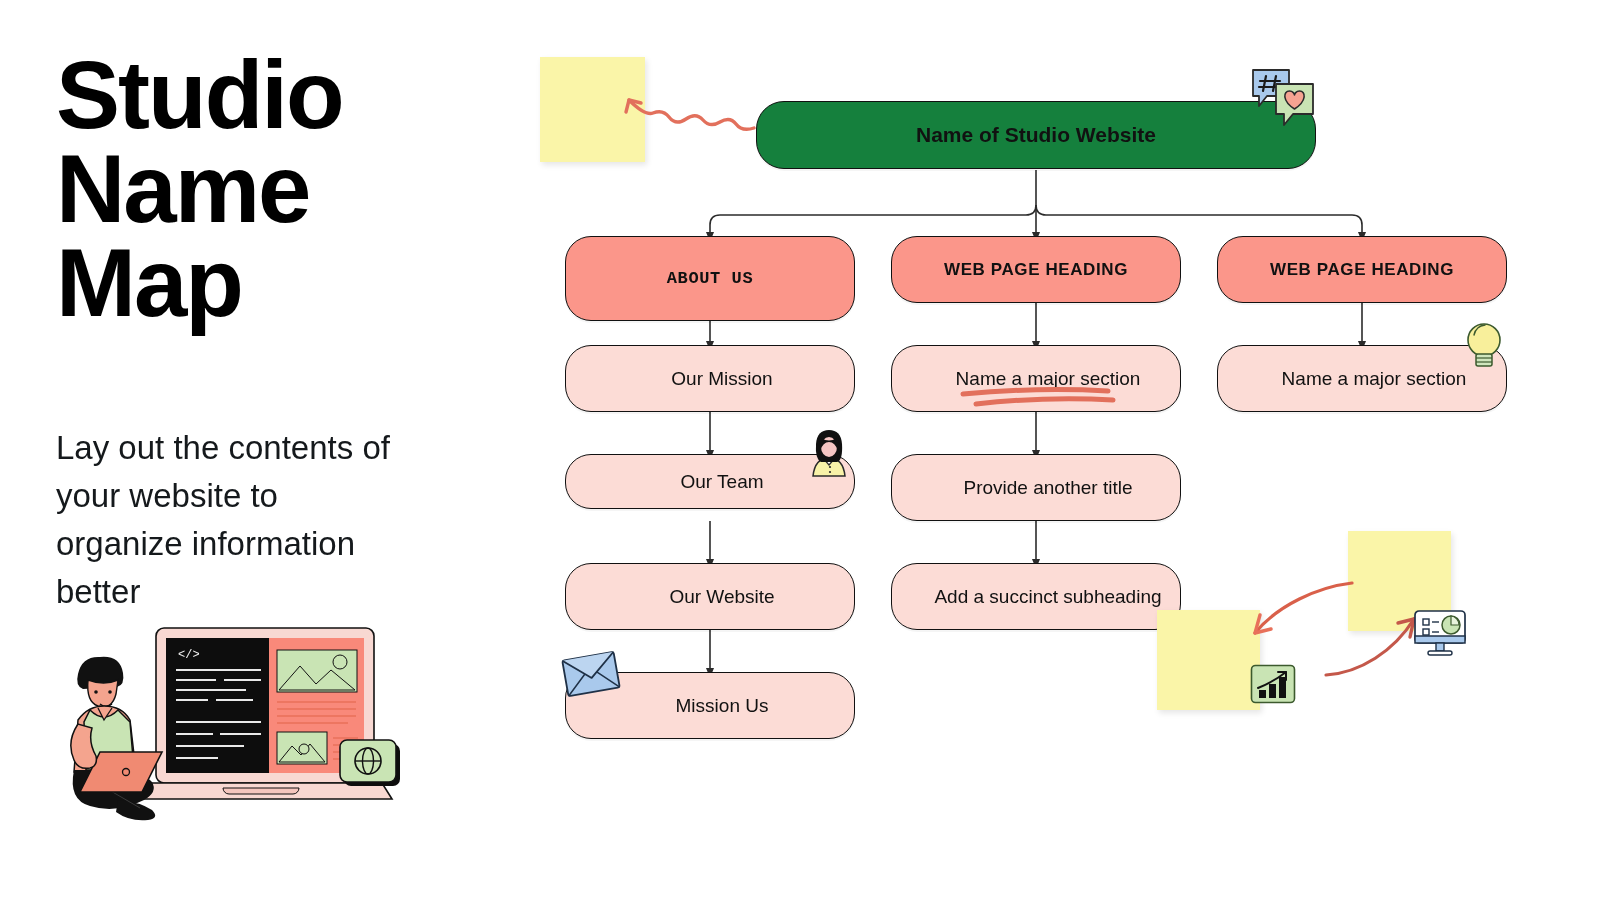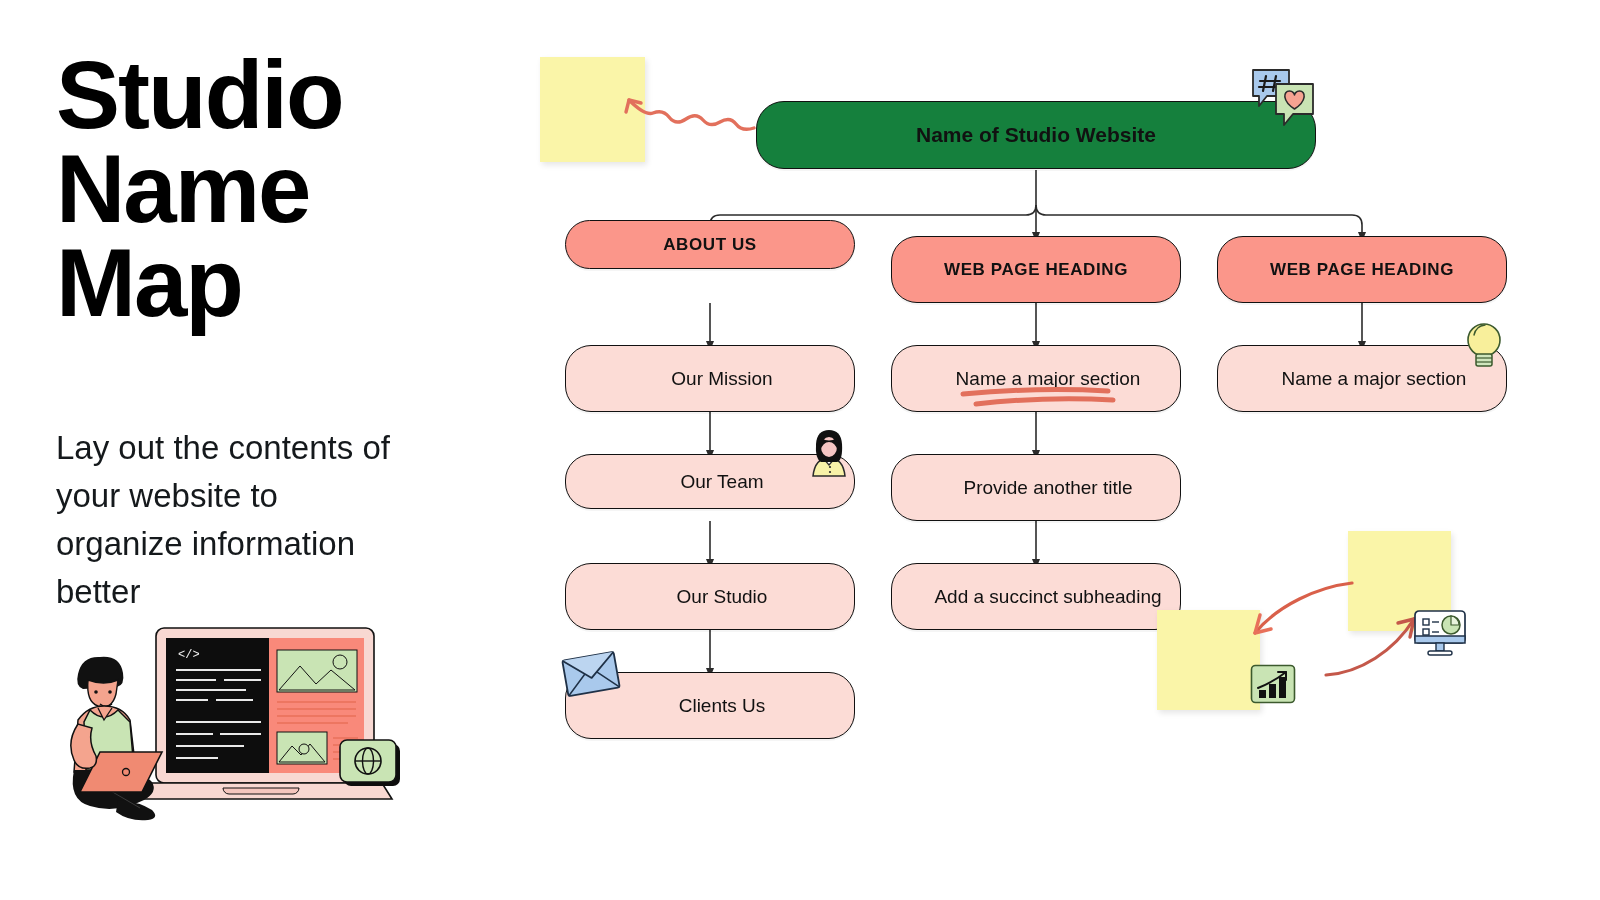--- a/index.html
+++ b/index.html
@@ -206,34 +206,34 @@
         <polygon points="516,460 512,450 520,450"></polygon>
         <polygon points="516,569 512,559 520,559"></polygon>
         <polygon points="842,351 838,341 846,341"></polygon>
       </g>
     </svg>
 
     <div class="node root" style="left:236px; top:101px; width:560px; height:68px;">
       <span class="label">Name of Studio Website</span>
     </div>
 
-    <div class="node level2" style="left:45px; top:220px; width:290px; height:49px;">
+    <div class="node level2" style="left:45px; top:236px; width:290px; height:85px;font-family:Liberation Mono, monospace;">
       <span class="label">ABOUT US</span>
     </div>
     <div class="node level3" style="left:45px; top:345px; width:290px; height:67px;">
       <span class="label">Our Mission</span>
     </div>
     <div class="node level3" style="left:45px; top:454px; width:290px; height:55px;">
       <span class="label">Our Team</span>
     </div>
     <div class="node level3" style="left:45px; top:563px; width:290px; height:67px;">
-      <span class="label">Our Studio</span>
+      <span class="label">Our Website</span>
     </div>
     <div class="node level3" style="left:45px; top:672px; width:290px; height:67px;">
-      <span class="label">Clients Us</span>
+      <span class="label">Mission Us</span>
     </div>
 
     <div class="node level2" style="left:371px; top:236px; width:290px; height:67px;">
       <span class="label">WEB PAGE HEADING</span>
     </div>
     <div class="node level3" style="left:371px; top:345px; width:290px; height:67px;">
       <span class="label">Name a major section</span>
     </div>
     <div class="node level3" style="left:371px; top:563px; width:290px; height:67px;">
       <span class="label">Add a succinct subheading</span>

